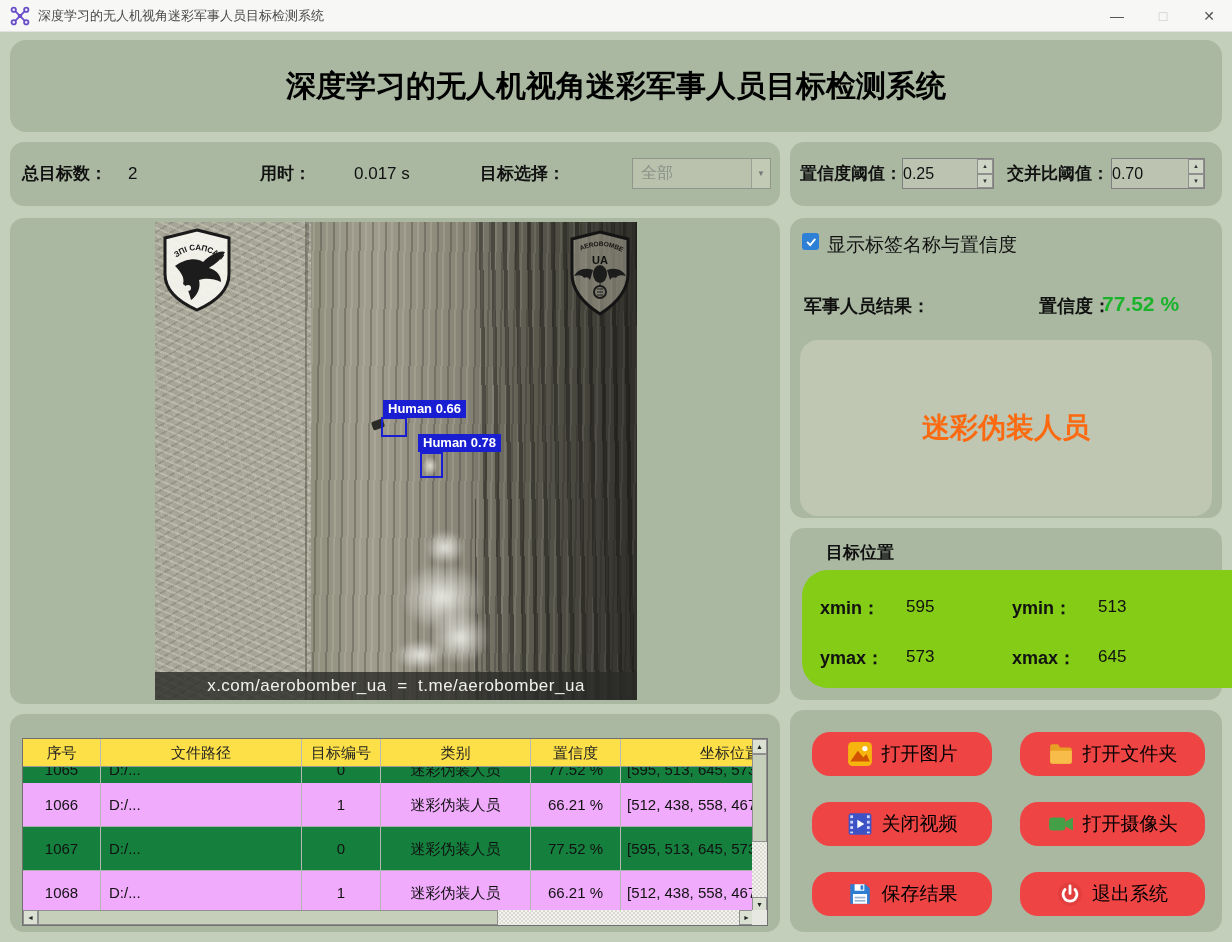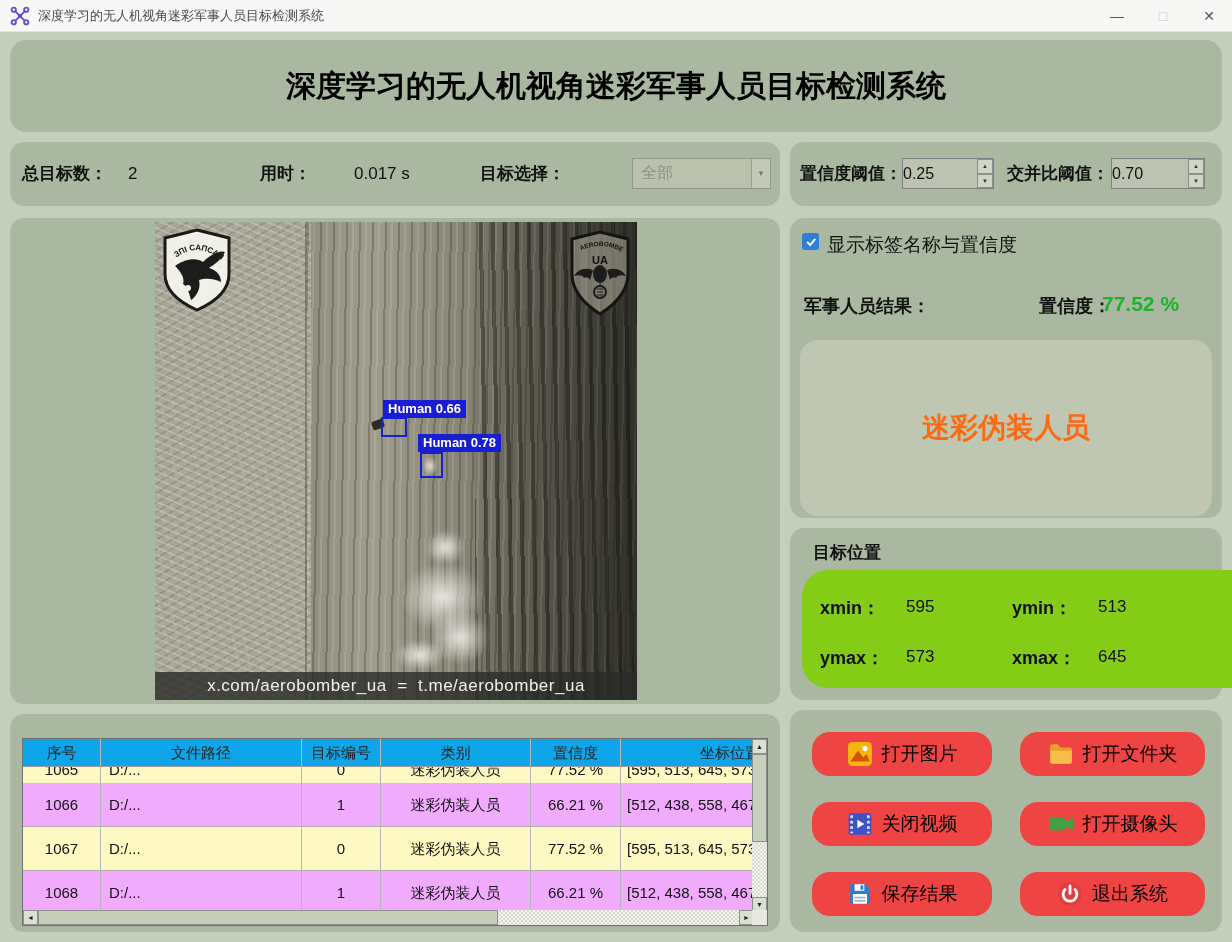--- a/index.html
+++ b/index.html
@@ -98,40 +98,40 @@
   #checkbox { position:absolute; left:12px; top:15px; width:17px; height:17px; background:#2e7fd6;
     border-radius:3px; display:flex; align-items:center; justify-content:center; }
   #checkbox-label { position:absolute; left:37px; top:14px; font-size:19px; color:#111; }
   .res-label { position:absolute; font-size:18px; font-weight:700; }
   #conf-value { position:absolute; left:312px; top:74px; font-size:21px; font-weight:700; color:#1ab32b; }
   #class-box { position:absolute; left:10px; top:122px; width:412px; height:176px;
     background:#bfc7b3; border-radius:18px; display:flex; align-items:center; justify-content:center; }
   #class-name { font-size:28px; font-weight:700; color:#fb6a10; }
   
   #pos-panel { left:790px; top:528px; width:432px; height:172px; border-radius:14px; }
-  #pos-title { position:absolute; left:23px; top:13px; font-size:17px; font-weight:700; }
+  #pos-title { position:absolute; left:36px; top:13px; font-size:17px; font-weight:700; }
   #pos-box { position:absolute; left:12px; top:42px; width:460px; height:118px;
     background:#84cc16; border-radius:26px; }
   .pos-label { position:absolute; font-size:18px; font-weight:700; }
   .pos-value { position:absolute; font-size:17px; }
   
   #actions-panel { left:790px; top:710px; width:432px; height:222px; border-radius:14px; }
   .action-btn { position:absolute; height:44px; background:#ef4444; border:none; border-radius:18px;
     display:flex; align-items:center; justify-content:center; gap:9px; font-size:19px; color:#000;
     font-family:inherit; cursor:pointer; }
   .action-btn svg { flex:none; }
   
   #table-panel { left:10px; top:714px; width:770px; height:218px; border-radius:14px; }
   #table { position:absolute; left:12px; top:24px; width:746px; height:188px;
     background:#fff; border:1px solid #707070; overflow:hidden; }
-  .thead { display:flex; height:28px; background:#0ea5e9; }
+  .thead { display:flex; height:28px; background:#fde047; }
   .th { height:28px; line-height:27px; font-size:15px; color:#222; text-align:center;
     border-right:1px solid #b8b8b8; border-bottom:1px solid #9a9a9a; overflow:hidden; white-space:nowrap; }
   .trow { display:flex; height:44px; background:#f0abfc; }
-  .trow.alt { background:#fef9c3; }
+  .trow.alt { background:#15803d; }
   .td { height:44px; line-height:43px; font-size:15px; text-align:center;
     border-right:1px solid #b5b5b5; border-bottom:1px solid #aeaeae; overflow:hidden; white-space:nowrap; }
   .c0{width:78px;} .c1{width:201px; text-align:left; padding-left:8px;}
   .c2{width:79px;} .c3{width:150px;} .c4{width:90px;}
   .c5{width:133px; text-align:left; padding-left:6px;}
   .th.c1{ text-align:center; padding-left:0; }
   .th.c5{ padding-left:0; }
   .th.c5 .hdr-inner{ float:right; margin-right:-7px; white-space:nowrap; }
   .cliprow { height:16px; overflow:hidden; position:relative; }
   .cliprow .trow { margin-top:-19px; }

